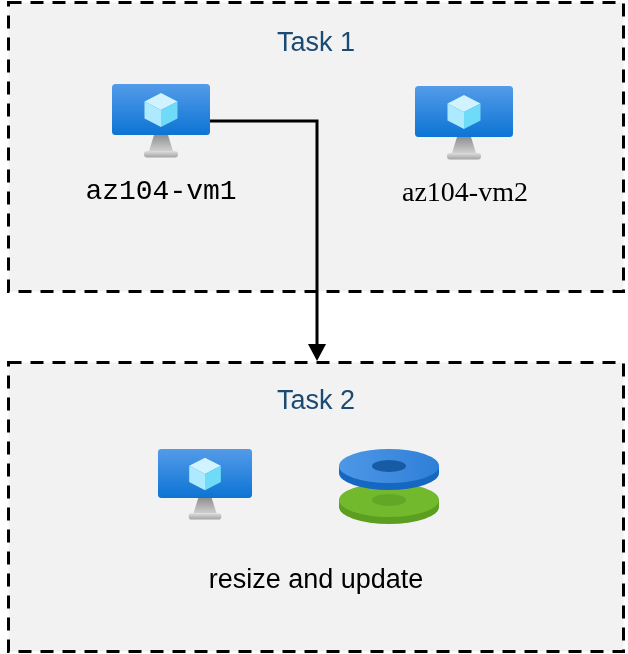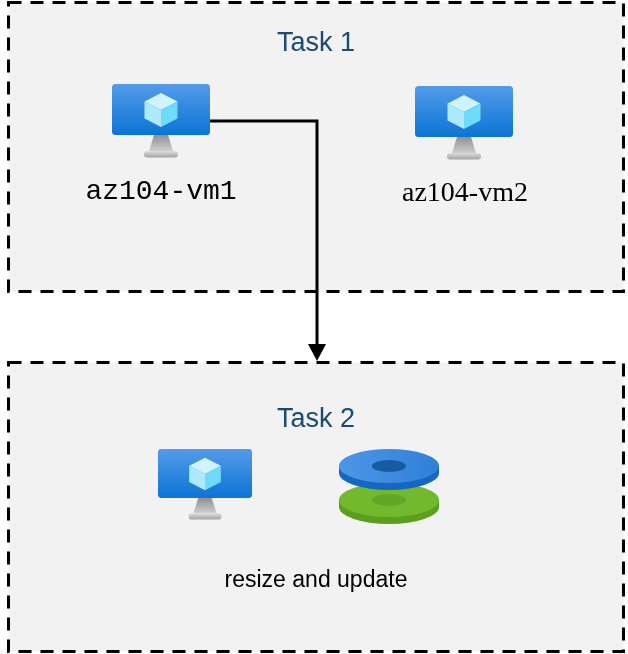--- a/index.html
+++ b/index.html
@@ -33,21 +33,21 @@
     color: #000000;
     font-size: 28px;
     line-height: 35px;
   }
   .caption {
     position: absolute;
     left: 7px;
     width: 618px;
     text-align: center;
     color: #000000;
-    font-size: 23px;
+    font-size: 27px;
     line-height: 38px;
   }
   .hidden-defs {
     position: absolute;
     width: 0;
     height: 0;
     overflow: hidden;
   }
 </style>
 </head>
@@ -118,21 +118,21 @@
 
   <svg class="abs" style="left:209px; top:118px;" width="122" height="246">
     <polyline points="1,3 108,3 108,228" fill="none" stroke="#000000" stroke-width="3"></polyline>
     <polygon points="99,226 117,226 108,243" fill="#000000"></polygon>
   </svg>
 
   <svg class="box" style="left:7px; top:361px;" width="618" height="292">
     <rect x="1.5" y="1.5" width="615" height="289" fill="#f2f2f2" stroke="#000000" stroke-width="3" stroke-dasharray="13 9"></rect>
   </svg>
 
-  <div class="title" style="top:402px;">Task 2</div>
+  <div class="title" style="top:384px;">Task 2</div>
 
   <svg class="abs" style="left:157px; top:449px;" width="96" height="71">
     <use href="#sym-vm"></use>
   </svg>
 
   <svg class="abs" style="left:337px; top:444px;" width="104" height="82">
     <use href="#sym-disks"></use>
   </svg>
 
   <div class="caption" style="top:560px;">resize and update</div>

